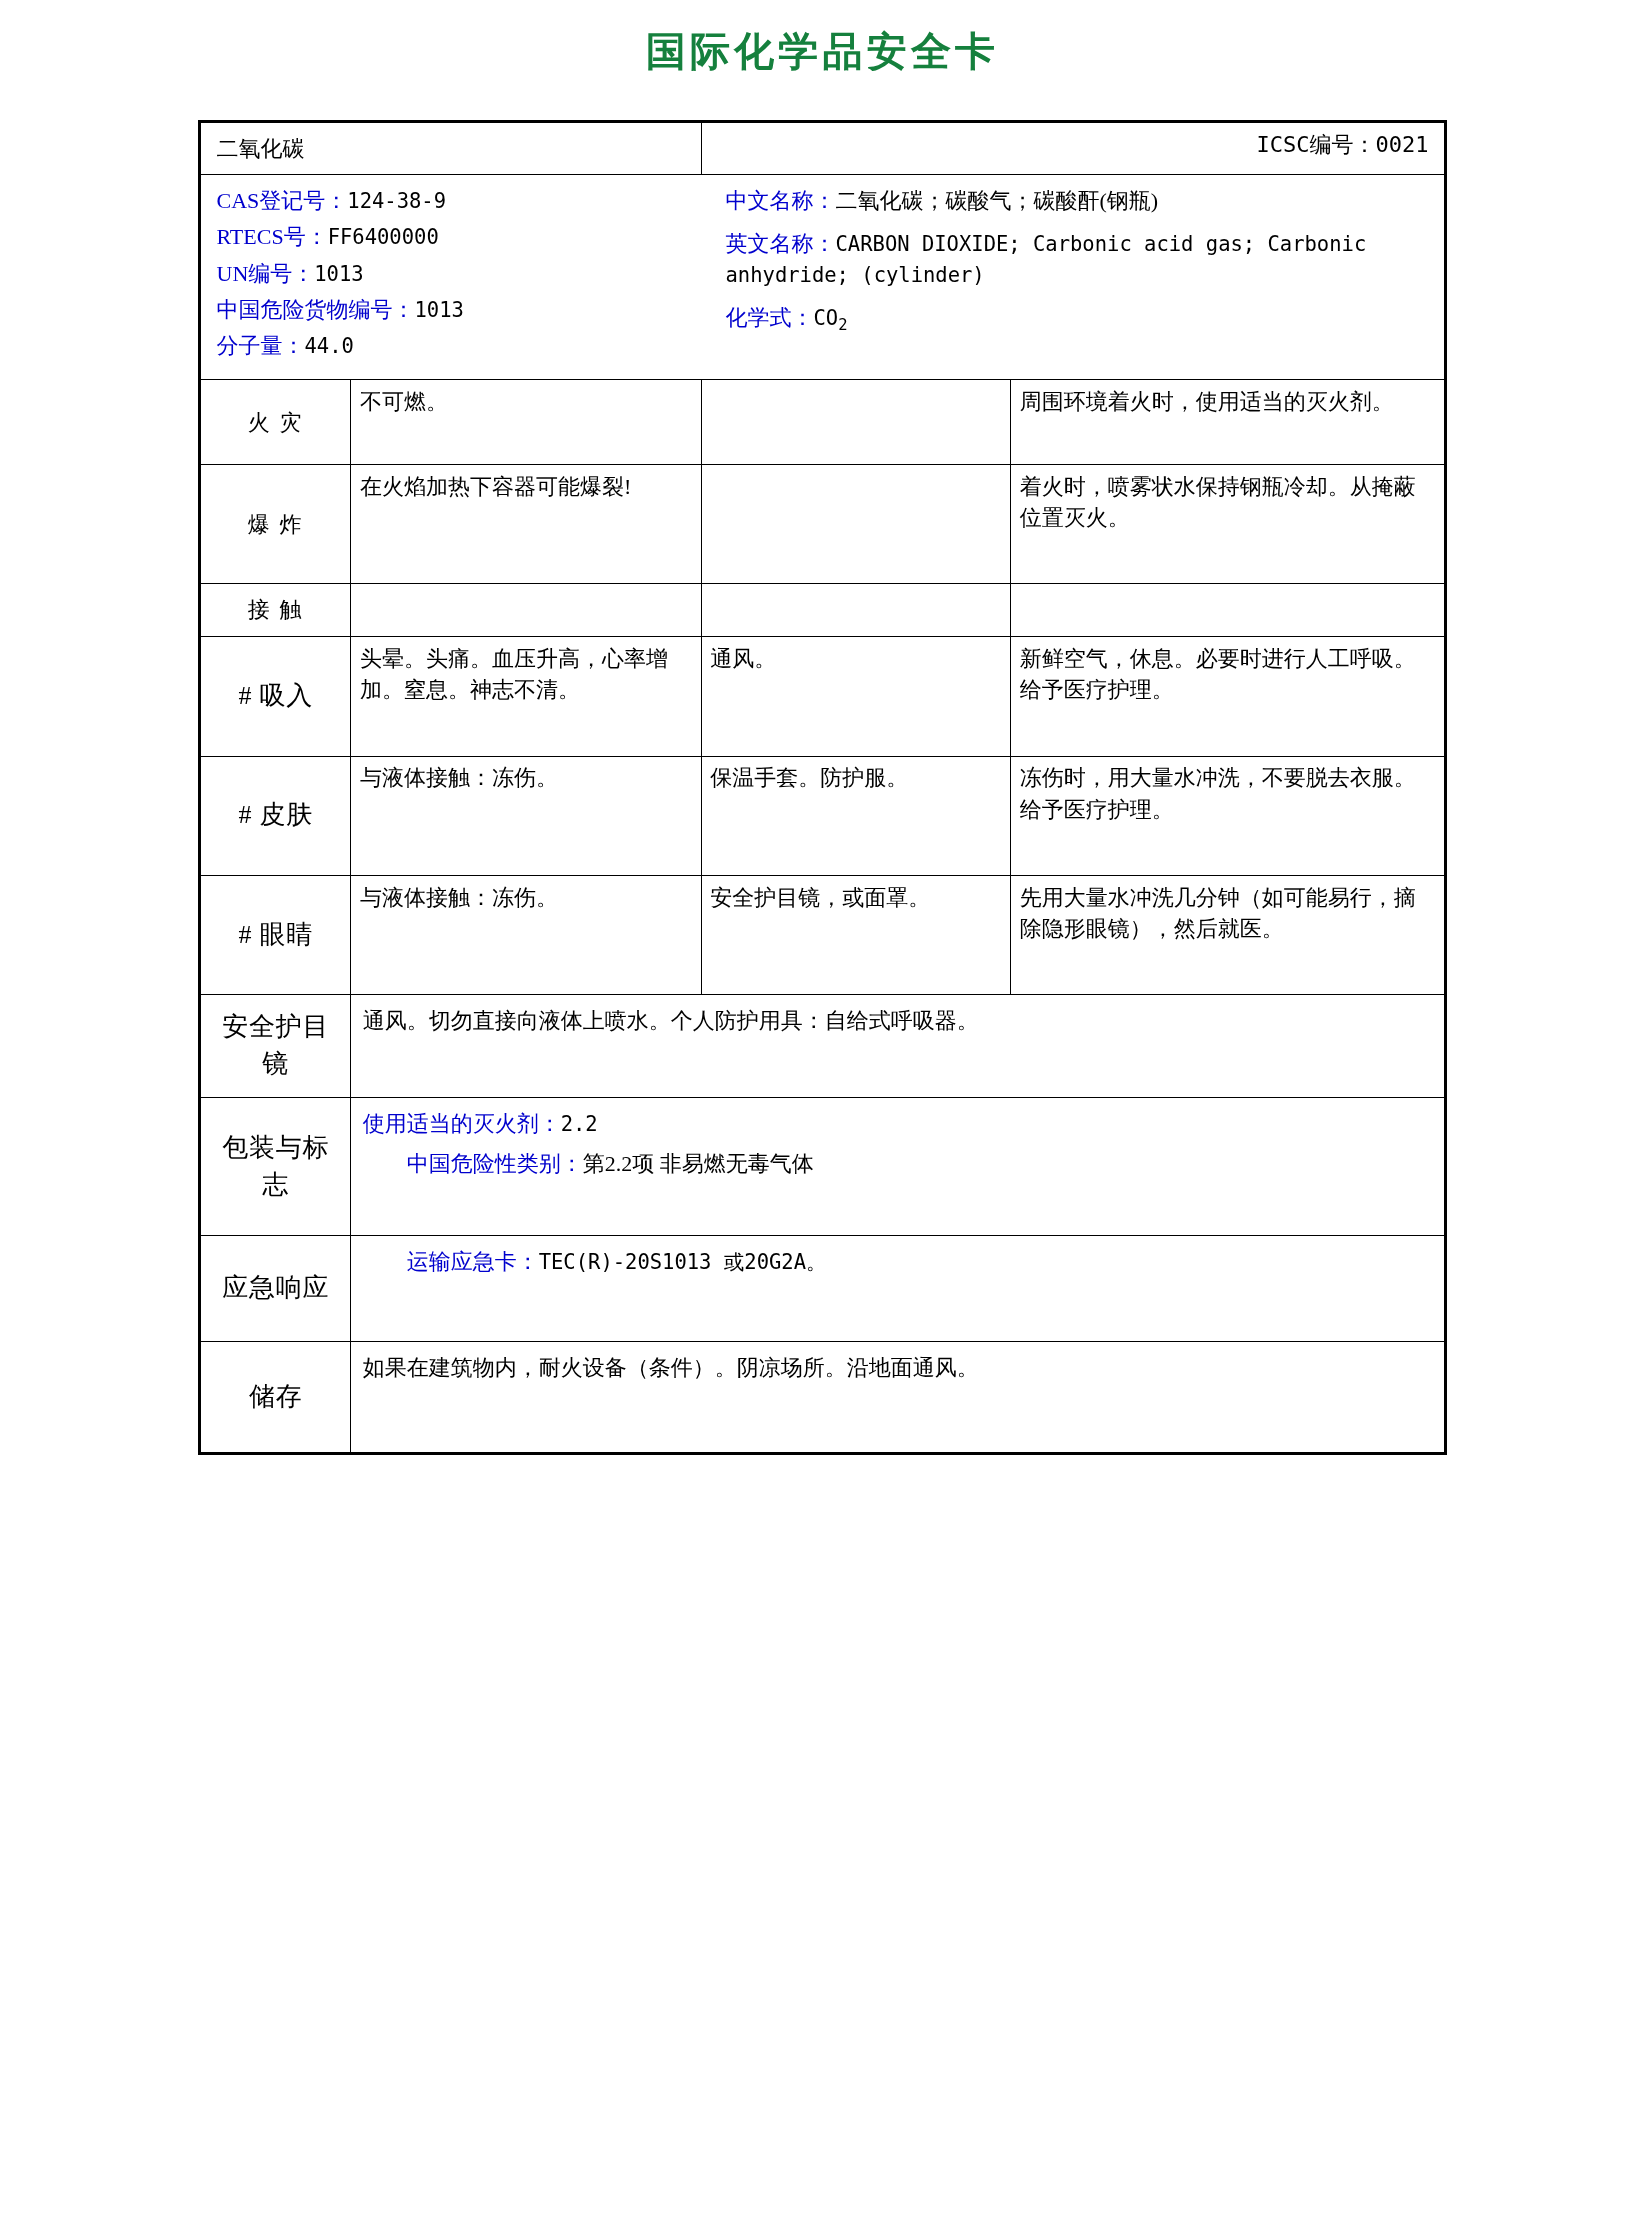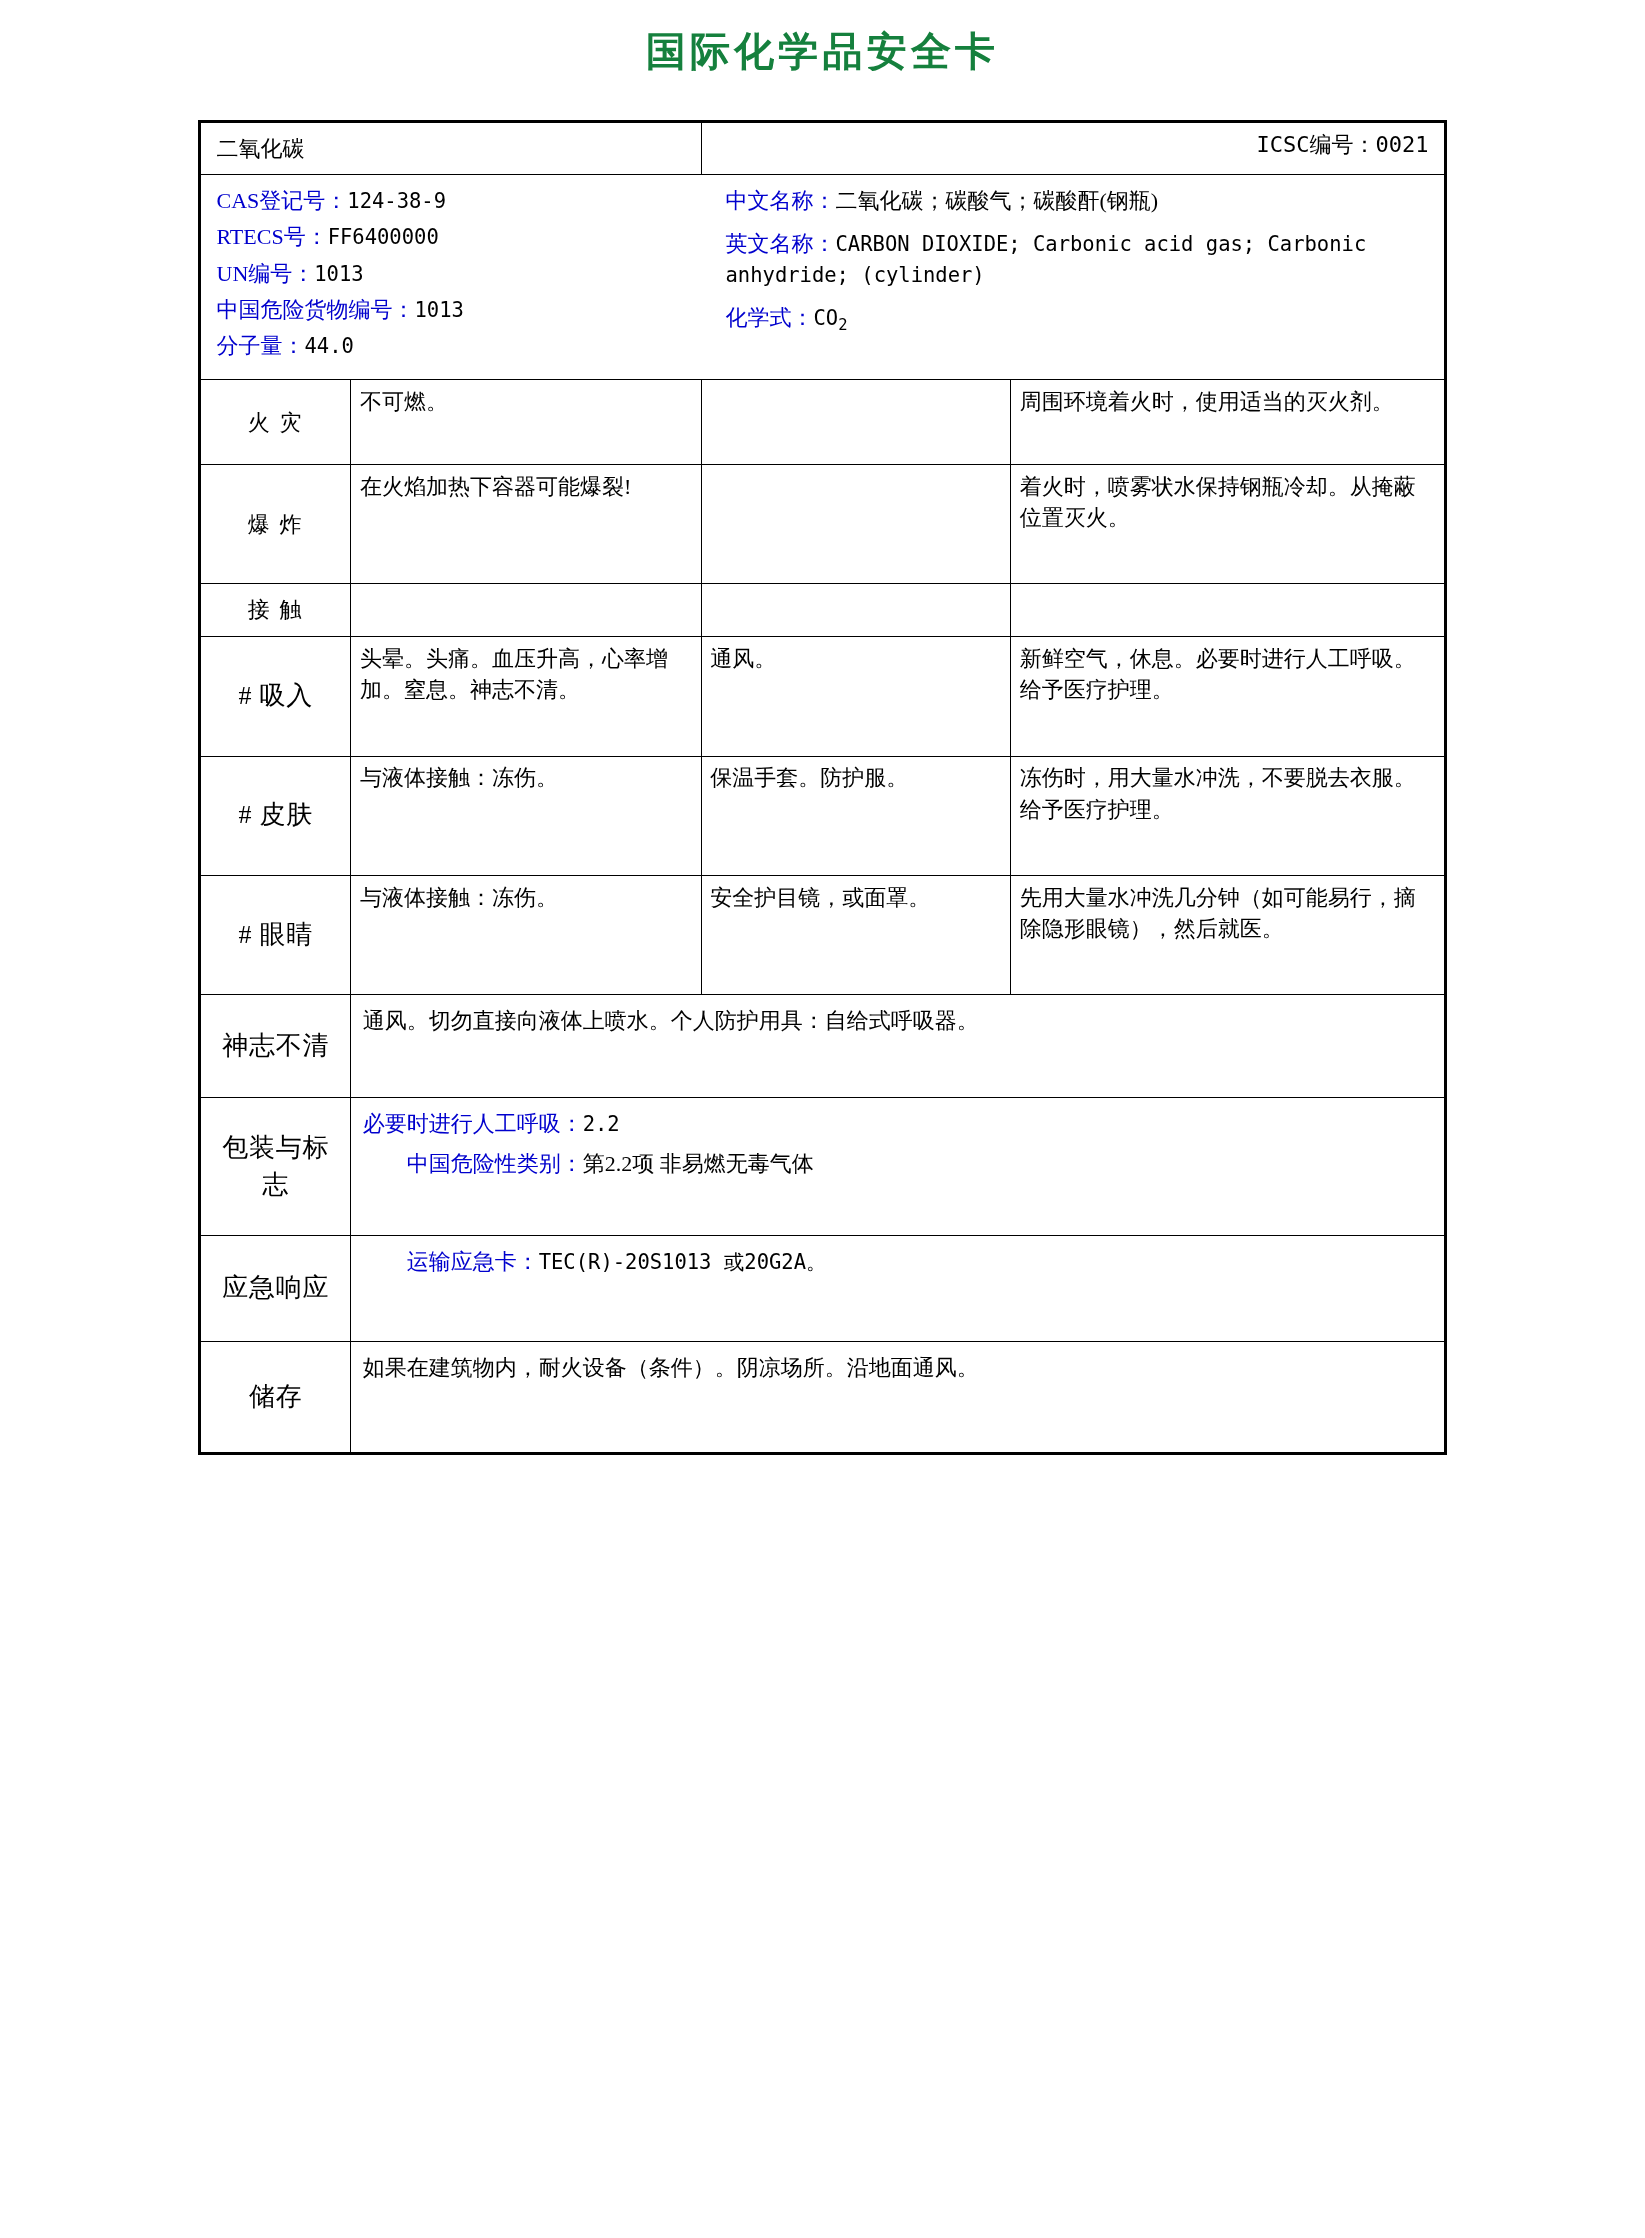--- a/index.html
+++ b/index.html
@@ -232,29 +232,29 @@
 
       <tr class="h-eye">
         <td class="rowlabel small"># 眼睛</td>
         <td class="cell">与液体接触：冻伤。</td>
         <td class="cell">安全护目镜，或面罩。</td>
         <td class="cell">先用大量水冲洗几分钟（如可能易行，摘除隐形眼镜），然后就医。</td>
       </tr>
 
 
       <tr class="h-spill">
-        <td class="rowlabel small">神志不清</td>
+        <td class="rowlabel small">安全护目镜</td>
         <td colspan="3" class="cell blockcell">通风。切勿直接向液体上喷水。个人防护用具：自给式呼吸器。</td>
       </tr>
 
       <tr class="h-pack">
         <td class="rowlabel small">包装与标志</td>
         <td colspan="3" class="cell blockcell">
           <p>
-            <span class="lbl">必要时进行人工呼吸：</span><span class="mono">2.2</span>
+            <span class="lbl">使用适当的灭火剂：</span><span class="mono">2.2</span>
           </p>
           <p>
             <span class="lbl">中国危险性类别：</span><span>第2.2项 非易燃无毒气体</span>
           </p>
         </td>
       </tr>
 
       <tr class="h-emer">
         <td class="rowlabel small">应急响应</td>
         <td colspan="3" class="cell blockcell">

